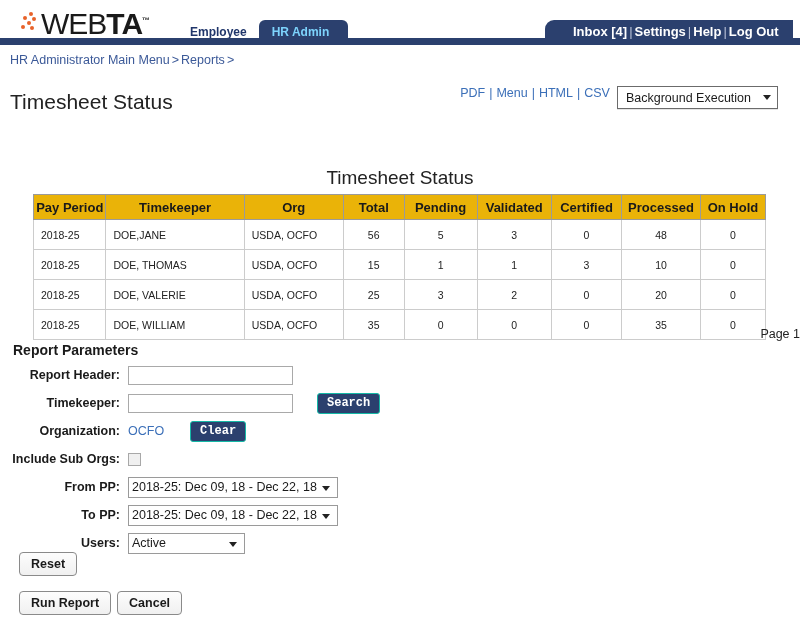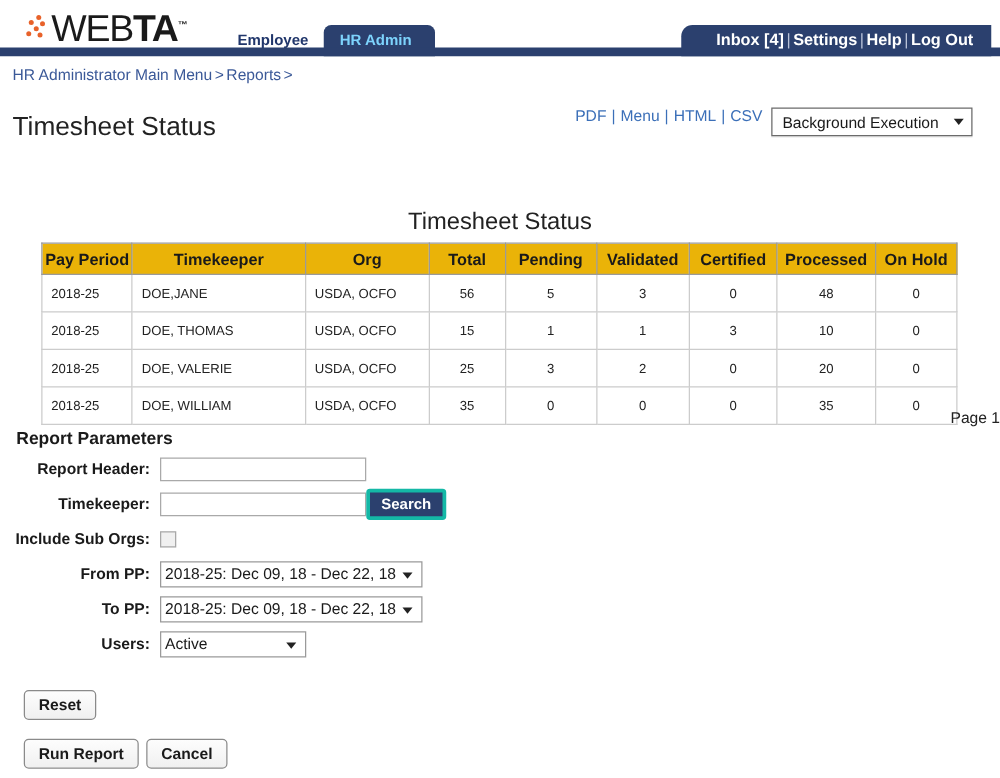--- a/index.html
+++ b/index.html
@@ -266,26 +266,26 @@
     font-family: "Liberation Sans", sans-serif;
     font-size: 12px;
     padding: 0 3px;
     box-sizing: border-box;
   }
   .btn-blue {
     background: #2b406e;
     color: #ffffff;
     font-weight: bold;
     font-size: 12px;
-    border: 3px solid #14b8a6;
+    border: 1px solid #14b8a6;
     border-radius: 3px;
     padding: 3px 9px;
-    margin-left: 0;
-    cursor: pointer;
-    font-family: Liberation Sans, sans-serif;
+    margin-left: 24px;
+    cursor: pointer;
+    font-family: Liberation Mono, monospace;
     line-height: 13px;
   }
   .org-value {
     color: #3b6fb8;
     font-size: 12.5px;
     margin-right: 2px;
   }
   .chk {
     width: 13px;
     height: 13px;
@@ -473,20 +473,25 @@
     <div class="flabel">Report Header:</div>
     <input class="txt" type="text" value="" style="">
   </div>
 
   <div class="frow">
     <div class="flabel">Timekeeper:</div>
     <input class="txt" type="text" value="" style="">
     <button class="btn-blue">Search</button>
   </div>
 
+  <div class="frow">
+    <div class="flabel">Organization:</div>
+    <span class="org-value">OCFO</span>
+    <button class="btn-blue">Clear</button>
+  </div>
 
   <div class="frow">
     <div class="flabel">Include Sub Orgs:</div>
     <span class="chk"></span>
   </div>
 
   <div class="frow">
     <div class="flabel">From PP:</div>
     <span class="selwrap">
       <select class="sel sel-pp">

